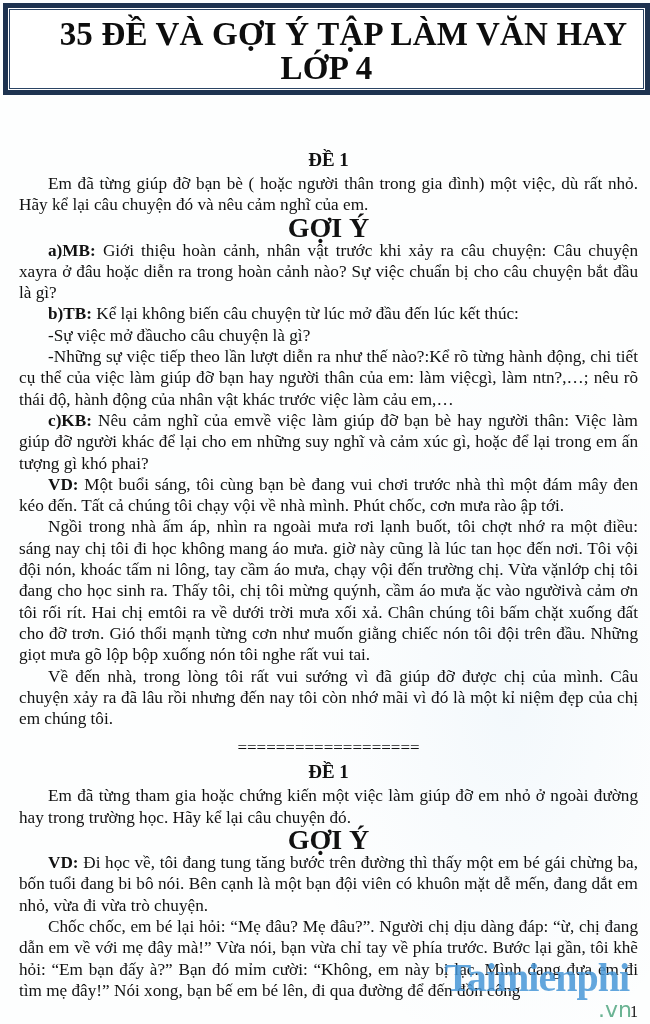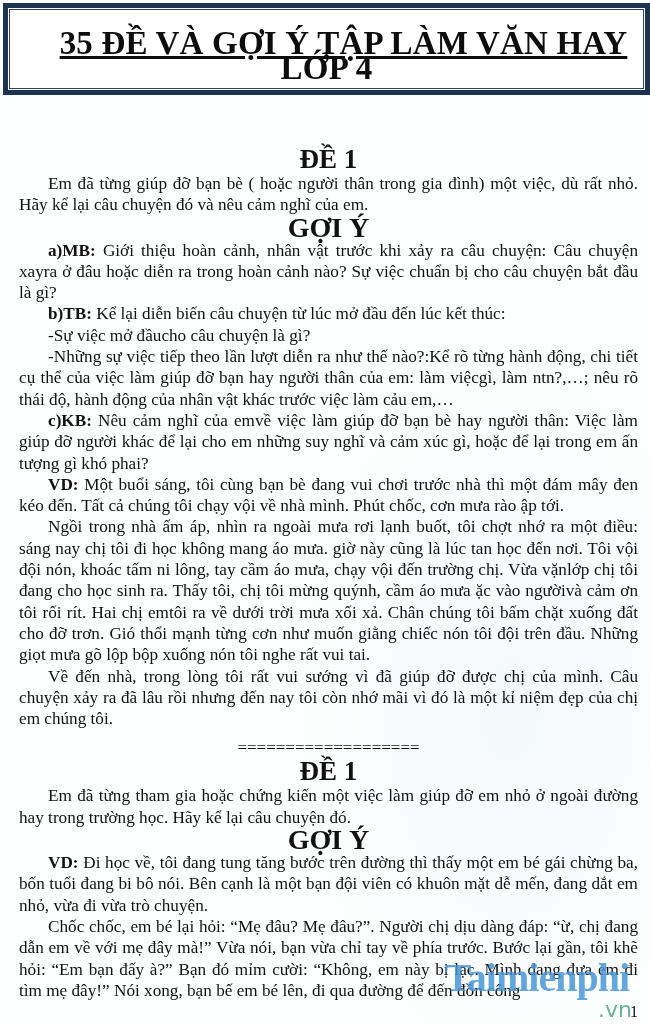--- a/index.html
+++ b/index.html
@@ -47,21 +47,21 @@
       position: absolute;
       left: 0;
       width: 100%;
       text-align: center;
       font-weight: bold;
       font-size: 33px;
       line-height: 36px;
       color: #0d0d0d;
       letter-spacing: 0.2px;
     }
-    .title-line.l1 { top: 17px; padding-left: 34px; box-sizing: border-box; text-decoration: underline; }
+    .title-line.l1 { top: 8px; padding-left: 34px; box-sizing: border-box; }
     .title-line.l2 { top: 42px; }
 
     .content {
       position: absolute;
       left: 19px;
       top: 146px;
       width: 619px;
       z-index: 1;
       font-size: 17.2px;
       line-height: 21.3px;
@@ -70,21 +70,21 @@
     .content p {
       margin: 0;
     }
     .heading {
       text-align: center;
       font-weight: bold;
       font-size: 22px;
       line-height: 30px;
       margin: 0;
     }
-    .heading.de { font-size: 27px; line-height: 27px; }
+    .heading.de { font-size: 19px; line-height: 27px; }
     .heading.goiy { font-size: 28px; line-height: 24px; }
     .indent { text-indent: 29px; }
     .label {
       font-weight: bold;
     }
     .separator {
       text-align: center;
       font-size: 17px;
       line-height: 20px;
       margin-top: 9px;
@@ -132,21 +132,21 @@
 
   <div class="content">
 
     <section>
       <h2 class="heading de">ĐỀ 1</h2>
       <p class="indent">Em đã từng giúp đỡ bạn bè ( hoặc người thân trong gia đình) một việc, dù rất nhỏ. Hãy kể lại câu chuyện đó và nêu cảm nghĩ của em.</p>
       <h3 class="heading goiy">GỢI Ý</h3>
 
       <p class="indent"><span class="label">a)MB:</span><span> Giới thiệu hoàn cảnh, nhân vật trước khi xảy ra câu chuyện: Câu chuyện xayra ở đâu hoặc diễn ra trong hoàn cảnh nào? Sự việc chuẩn bị cho câu chuyện bắt đầu là gì?</span></p>
 
-      <p class="indent"><span class="label">b)TB:</span><span> Kể lại diễn biến câu chuyện từ lúc mở đầu đến lúc kết thúc:</span></p>
+      <p class="indent"><span class="label">b)TB:</span><span> Kể lại không biến câu chuyện từ lúc mở đầu đến lúc kết thúc:</span></p>
       <p class="indent">-Sự việc mở đầucho câu chuyện là gì?</p>
       <p class="indent">-Những sự việc tiếp theo lần lượt diễn ra như thế nào?:Kể rõ từng hành động, chi tiết cụ thể của việc làm giúp đỡ bạn hay người thân của em: làm việcgì, làm ntn?,…; nêu rõ thái độ, hành động của nhân vật khác trước việc làm cảu em,…</p>
 
       <p class="indent"><span class="label">c)KB:</span><span> Nêu cảm nghĩ của emvề việc làm giúp đỡ bạn bè hay người thân: Việc làm giúp đỡ người khác để lại cho em những suy nghĩ  và cảm xúc gì, hoặc để lại trong em ấn tượng gì khó phai?</span></p>
 
       <p class="indent"><span class="label">VD:</span><span> Một buổi sáng, tôi cùng bạn bè đang vui chơi trước nhà thì một đám mây đen kéo đến. Tất cả chúng tôi chạy vội về nhà mình. Phút chốc, cơn mưa rào ập tới.</span></p>
       <p class="indent">Ngồi trong nhà ấm áp, nhìn ra ngoài mưa rơi lạnh buốt, tôi chợt nhớ ra một điều: sáng nay chị tôi đi học không mang áo mưa. giờ này cũng là lúc tan học đến nơi. Tôi vội đội nón, khoác tấm ni lông, tay cầm áo mưa, chạy vội đến trường chị. Vừa vặnlớp chị tôi đang cho học sinh ra. Thấy tôi, chị tôi mừng quýnh, cầm áo mưa ặc vào ngườivà cảm ơn tôi rối rít. Hai chị emtôi ra về dưới trời mưa xối xả. Chân chúng tôi bấm chặt xuống đất cho đỡ trơn. Gió thổi mạnh từng cơn như muốn giằng chiếc nón tôi đội trên đầu. Những giọt mưa gõ lộp bộp xuống nón tôi nghe rất vui tai.</p>
       <p class="indent">Về đến nhà, trong lòng tôi rất vui sướng vì đã giúp đỡ được chị của mình. Câu chuyện xảy ra đã lâu rồi nhưng đến nay tôi còn nhớ mãi vì đó là một kỉ niệm đẹp của chị em chúng tôi.</p>
     </section>
 

